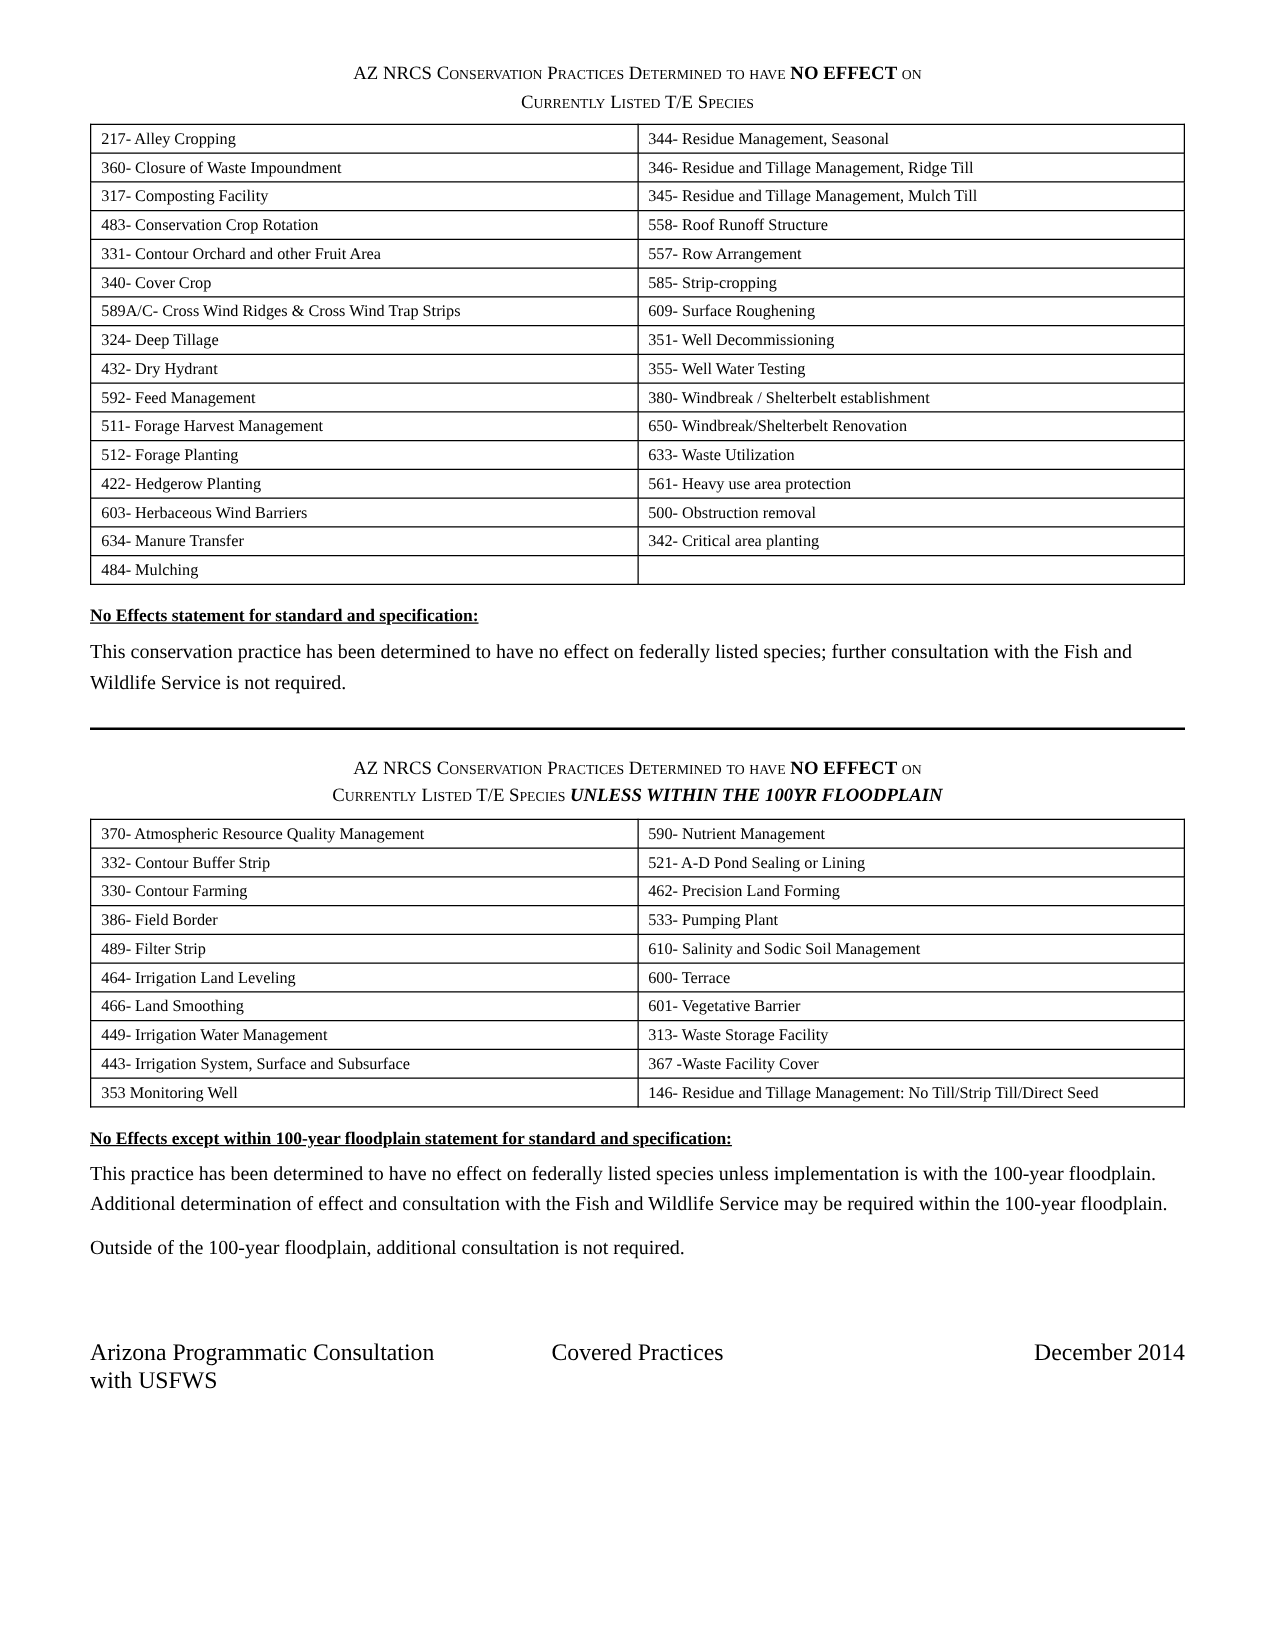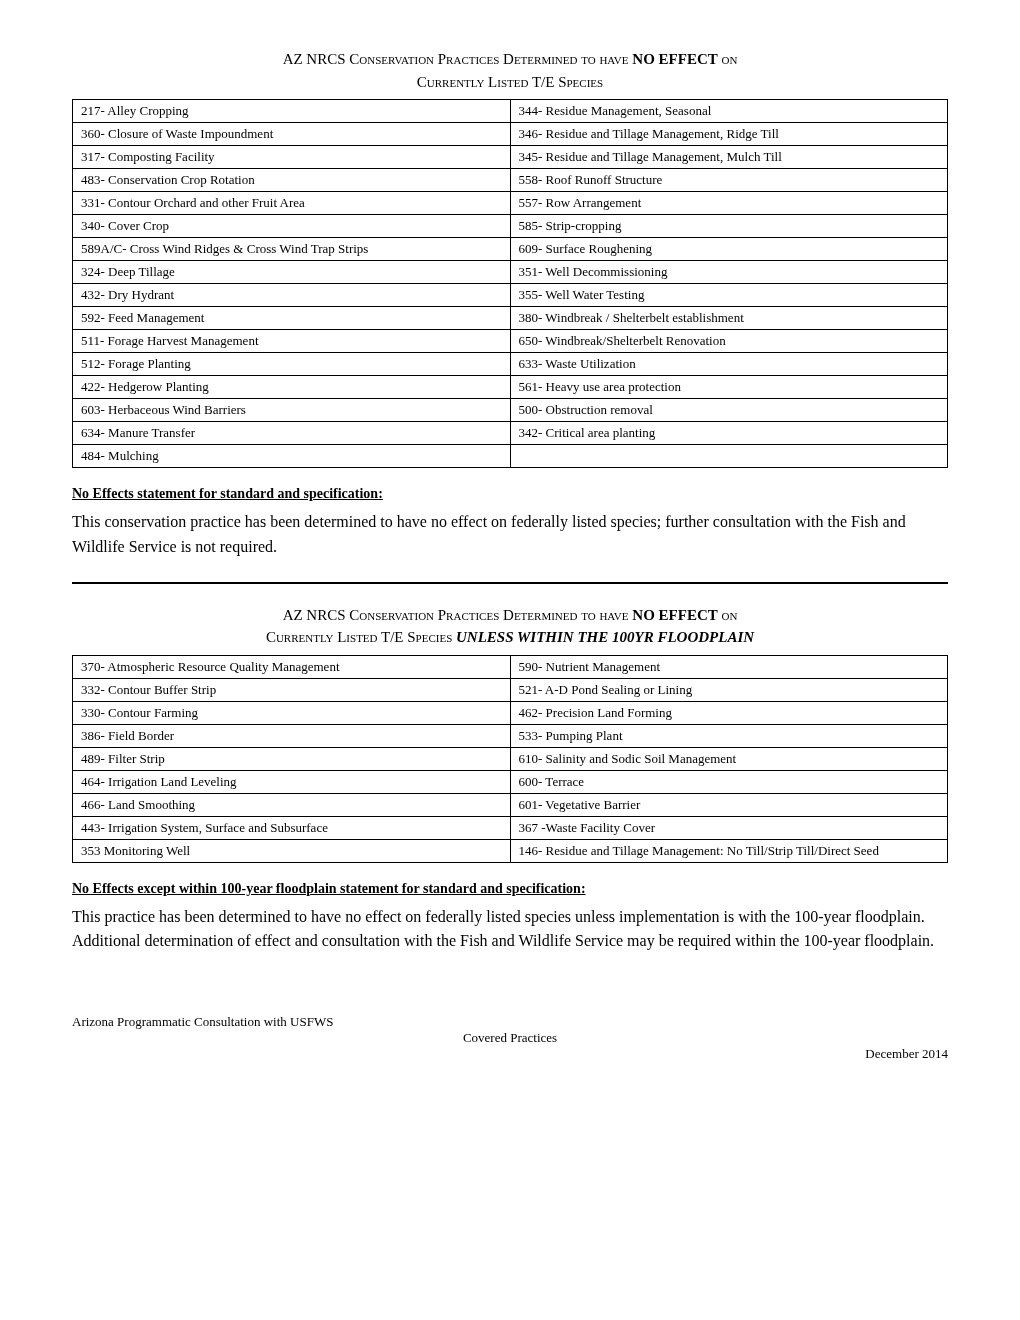--- a/index.html
+++ b/index.html
@@ -52,23 +52,22 @@
     }
     .divider {
       border: none;
       border-top: 2px solid #000;
       margin: 22px 0 20px 0;
     }
     .footer {
       margin-top: 60px;
       display: flex;
       justify-content: space-between;
-      font-size: 13px;
+      font-size: 19px;
       color: #000;
-      flex-direction: column;
     }
     .footer span {
       flex: 1;
       text-align: center;
     }
     .footer span:first-child { text-align: left; }
     .footer span:last-child { text-align: right; }
   </style>
 </head>
 <body>
@@ -192,31 +191,36 @@
         </tr>
         <tr>
           <td>464- Irrigation Land Leveling</td>
           <td>600- Terrace</td>
         </tr>
         <tr>
           <td>466- Land Smoothing</td>
           <td>601- Vegetative Barrier</td>
         </tr>
         <tr>
+          <td>449- Irrigation Water Management</td>
+          <td>313- Waste Storage Facility</td>
+        </tr>
+        <tr>
           <td>443- Irrigation System, Surface and Subsurface</td>
           <td>367 -Waste Facility Cover</td>
         </tr>
         <tr>
           <td>353 Monitoring Well</td>
           <td>146- Residue and Tillage Management: No Till/Strip Till/Direct Seed</td>
         </tr>
       </tbody>
   </table>
 
   <div class="statement-heading">No Effects except within 100-year floodplain statement for standard and specification:</div>
   <div class="statement-body">This practice has been determined to have no effect on federally listed species unless implementation is with the 100-year floodplain.  Additional determination of effect and consultation with the Fish and Wildlife Service may be required within the 100-year floodplain.</div>
+  <div class="statement-body">Outside of the 100-year floodplain, additional consultation is not required.</div>
 </div>
 
 <div class="footer">
   <span>Arizona Programmatic Consultation with USFWS</span>
   <span>Covered Practices</span>
   <span>December 2014</span>
 </div>
 
 </body></html>

